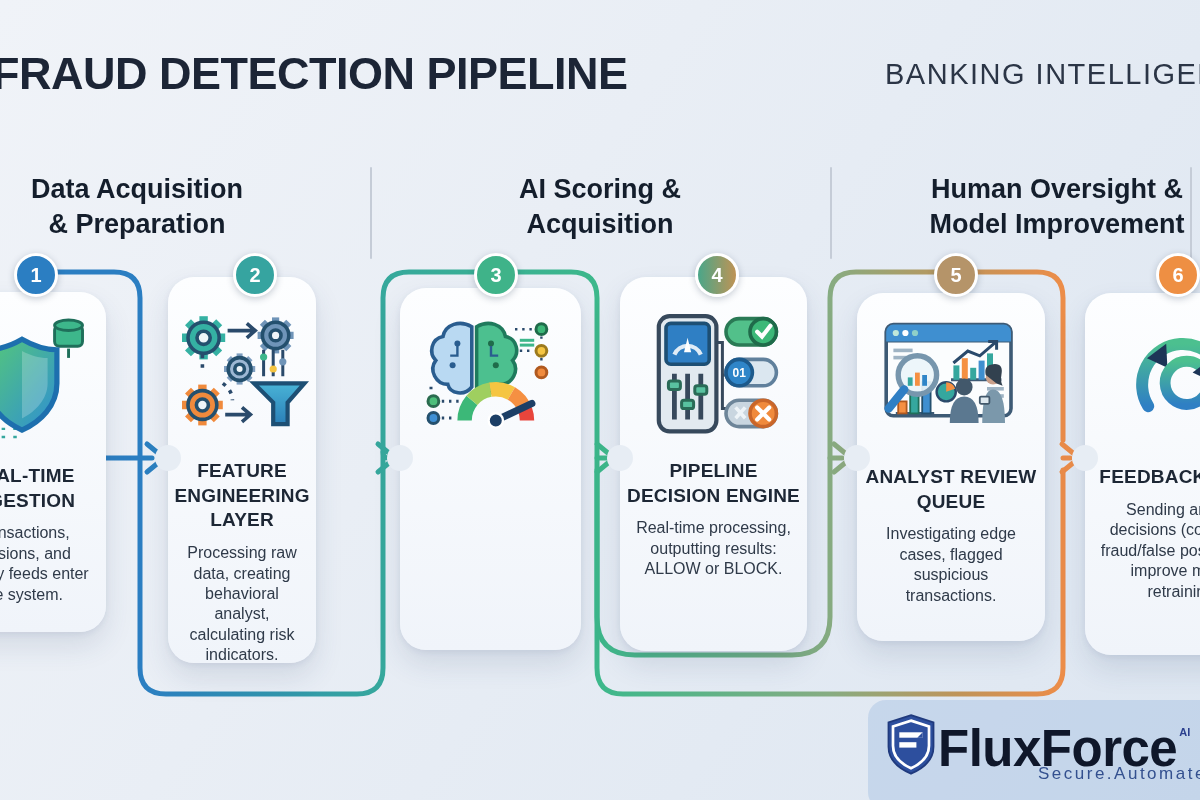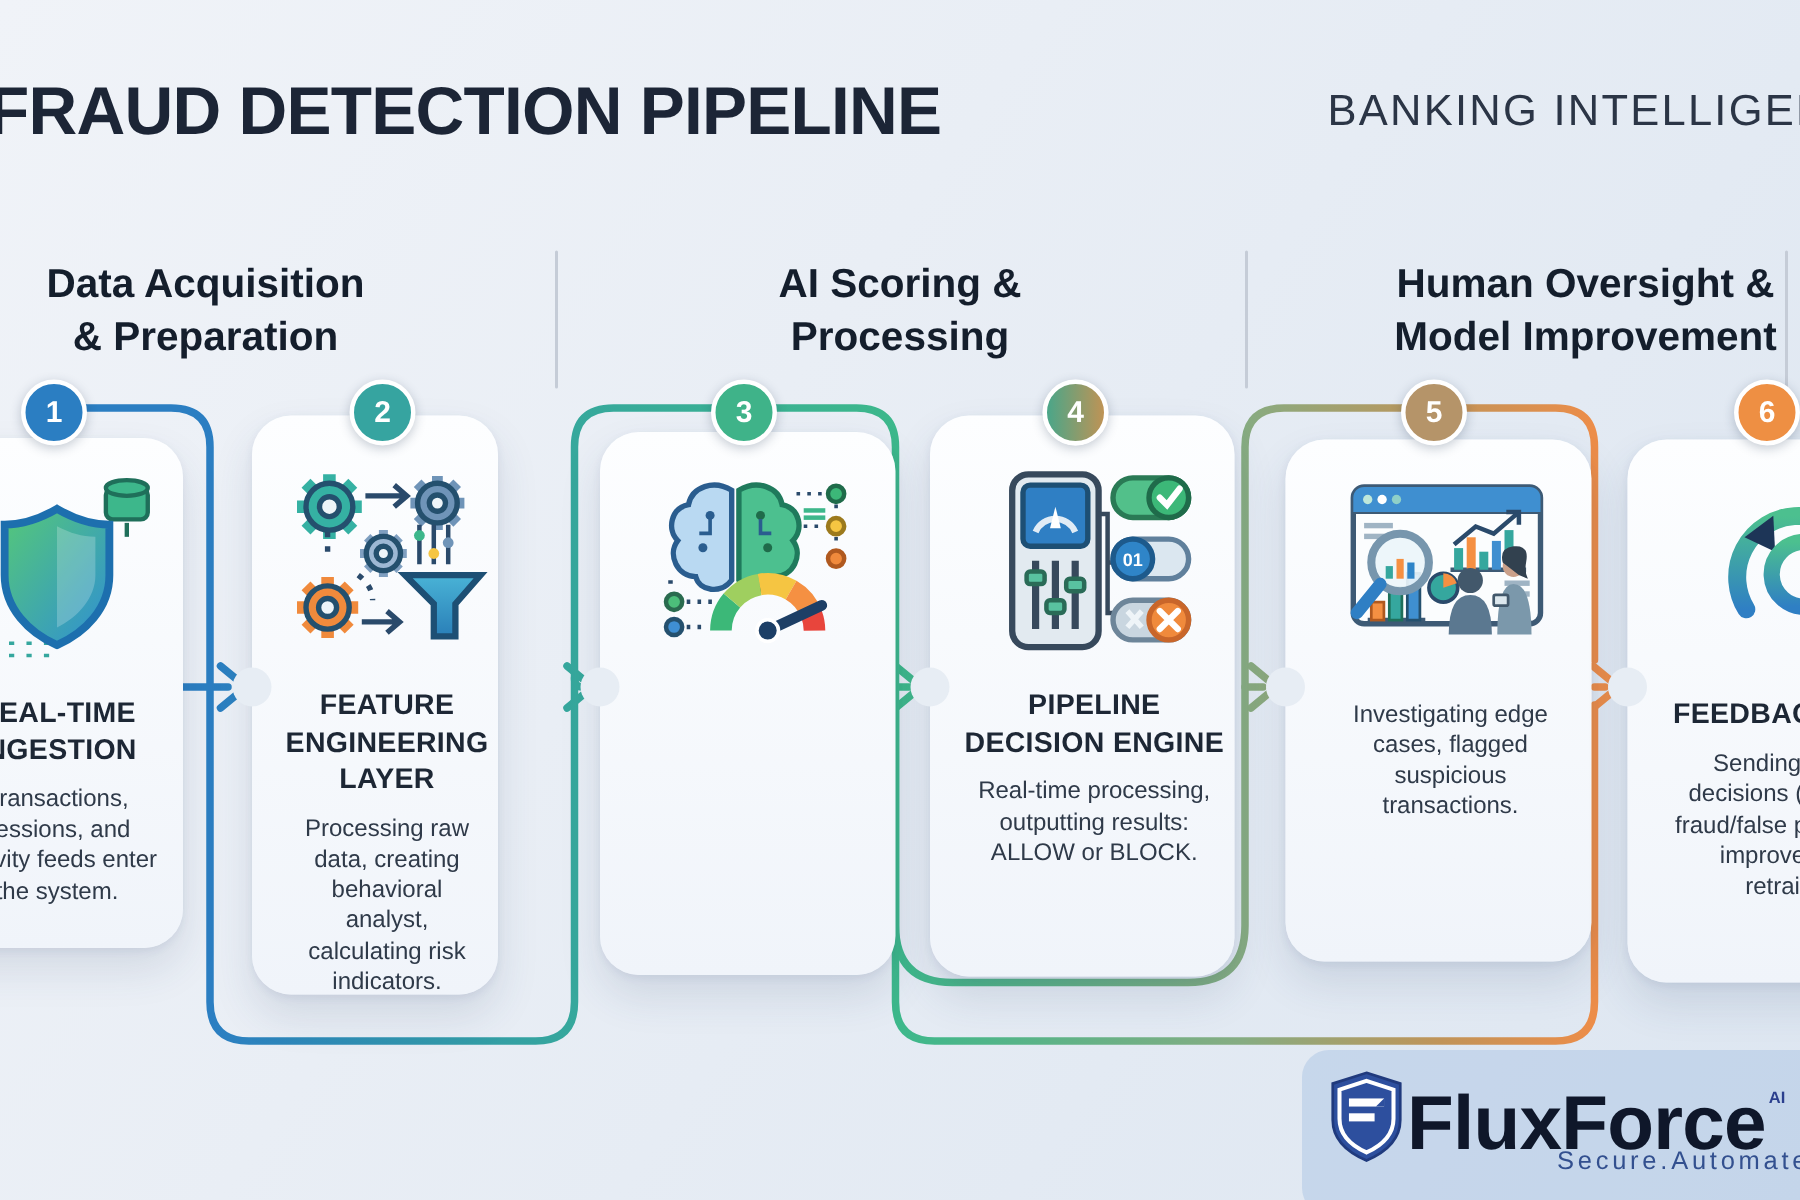--- a/index.html
+++ b/index.html
@@ -12,21 +12,21 @@
               letter-spacing:-0.5px;white-space:nowrap;}
   .sub-title{left:885px;top:58px;font-size:29px;font-weight:400;color:#2b3546;
              letter-spacing:1.5px;white-space:nowrap;}
   
   .phase{top:172px;width:354px;text-align:center;font-size:27px;font-weight:700;
          color:#141e2c;line-height:1.28;}
   .divider{top:167px;width:2px;height:92px;background:#c5ccd7;border-radius:1px;}
   
   .card{position:absolute;background:linear-gradient(180deg,#fdfeff 0%,#f0f4fa 100%);
         border-radius:26px;z-index:2;
-        box-shadow:0 14px 28px rgba(50,70,110,.13),0 2px 6px rgba(50,70,110,.08);padding-left:16px;}
+        box-shadow:0 14px 28px rgba(50,70,110,.13),0 2px 6px rgba(50,70,110,.08);}
   .notch{position:absolute;left:-13px;width:26px;height:26px;border-radius:50%;
          background:#e7edf4;}
   .card-icon{display:flex;justify-content:center;align-items:center;height:152px;margin-top:12px;}
   .card-title{margin:8px 6px 0;text-align:center;font-size:19px;font-weight:700;
               color:#1d2735;line-height:1.3;letter-spacing:.2px;}
   .card-desc{margin:10px 10px 0;text-align:center;font-size:16px;color:#2f3a49;line-height:1.28;}
   
   .badge{position:absolute;width:38px;height:38px;border-radius:50%;z-index:3;
          border:3px solid #fff;box-shadow:0 2px 7px rgba(30,50,80,.25);
          display:flex;align-items:center;justify-content:center;
@@ -71,21 +71,21 @@
 
 <div class="abs main-title">FRAUD DETECTION PIPELINE</div>
 <div class="abs sub-title">BANKING INTELLIGENCE</div>
 
 <div class="abs phase" style="left:-40px">
   <div>Data Acquisition</div>
   <div>&amp; Preparation</div>
 </div>
 <div class="abs phase" style="left:423px">
   <div>AI Scoring &amp;</div>
-  <div>Processing</div>
+  <div>Acquisition</div>
 </div>
 <div class="abs phase" style="left:880px">
   <div>Human Oversight &amp;</div>
   <div>Model Improvement</div>
 </div>
 <div class="abs divider" style="left:370px"></div>
 <div class="abs divider" style="left:830px"></div>
 <div class="abs divider" style="left:1190px"></div>
 
 <div class="card" style="left:-62px;top:292px;width:168px;height:340px">
@@ -307,20 +307,21 @@
       <g>
         <circle cx="71" cy="60" r="7" fill="#42586b"></circle>
         <path d="M59 90 Q59 68 71 68 Q83 68 83 90 Z" fill="#5b7890"></path>
         <circle cx="95" cy="52" r="6" fill="#caa08a"></circle>
         <path d="M89 50 q-2 -8 6 -9 q9 -1 7 9 q-1 5 1 9 l-5 -2 Z" fill="#32414f"></path>
         <path d="M86 90 Q86 62 95 62 Q105 62 105 90 Z" fill="#7b98ab"></path>
         <rect x="84" y="68" width="8" height="6" rx="1" fill="#dde8ee" stroke="#42586b" stroke-width="1.5"></rect>
       </g>
     </svg>
   </div>
+  <div class="card-title">ANALYST REVIEW QUEUE</div>
   <div class="card-desc">Investigating edge cases, flagged suspicious transactions.</div>
 </div>
 
 <div class="card" style="left:1085px;top:293px;width:196px;height:362px">
   <div class="notch" style="top:152px"></div>
   <div class="card-icon">
     <svg width="148" height="132" viewBox="0 0 120 110">
       <defs>
           <linearGradient id="gl6" x1="0" y1="0" x2="0" y2="1">
         <stop offset="0" stop-color="#4cc08f"></stop>

